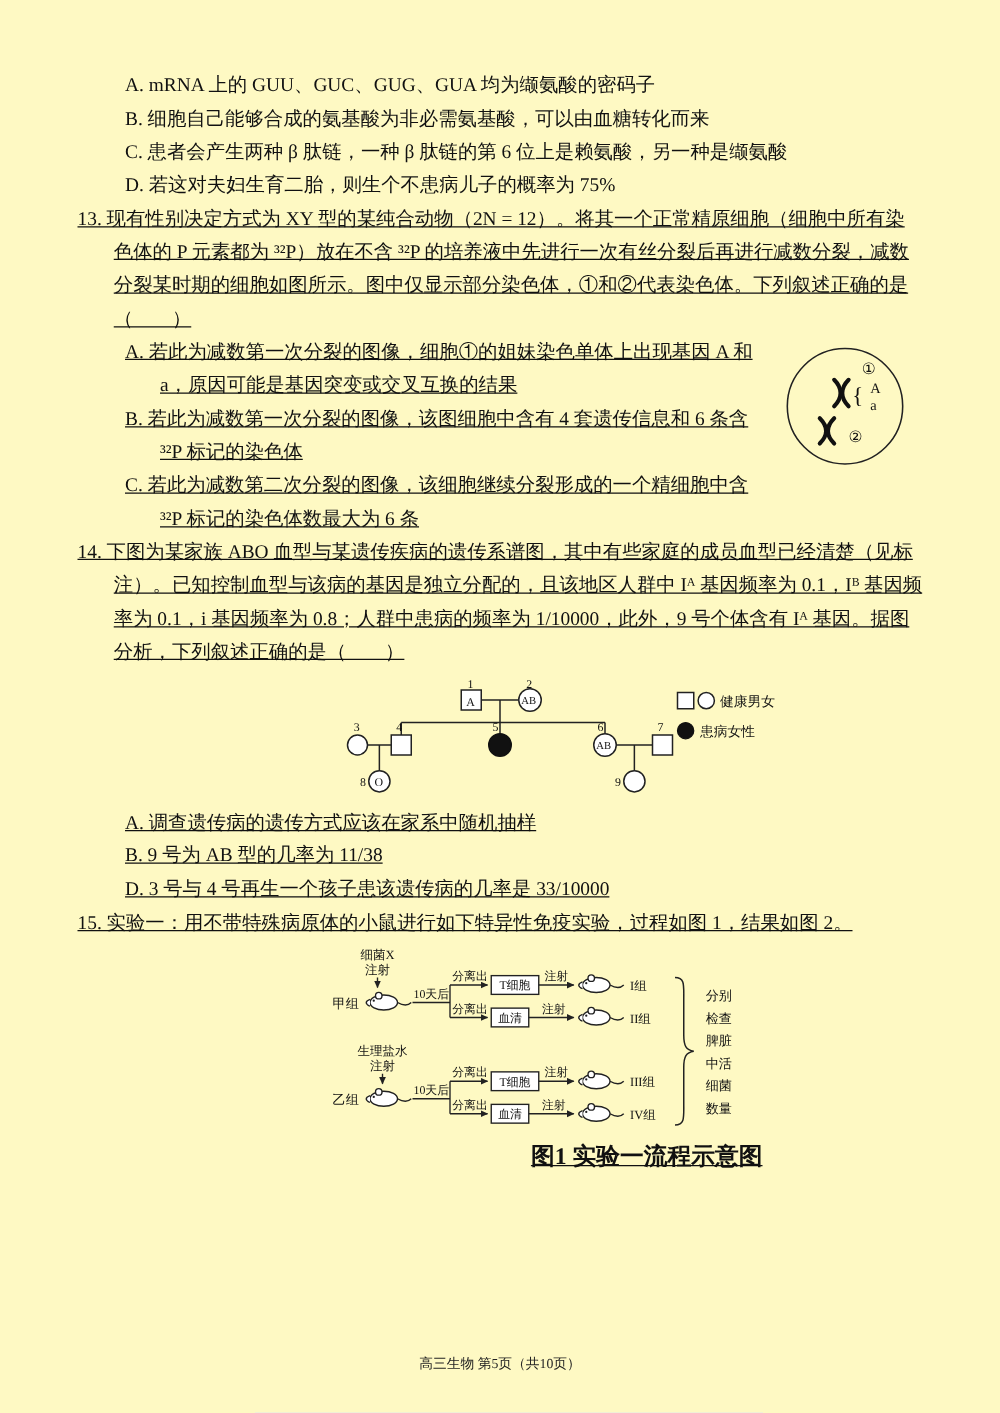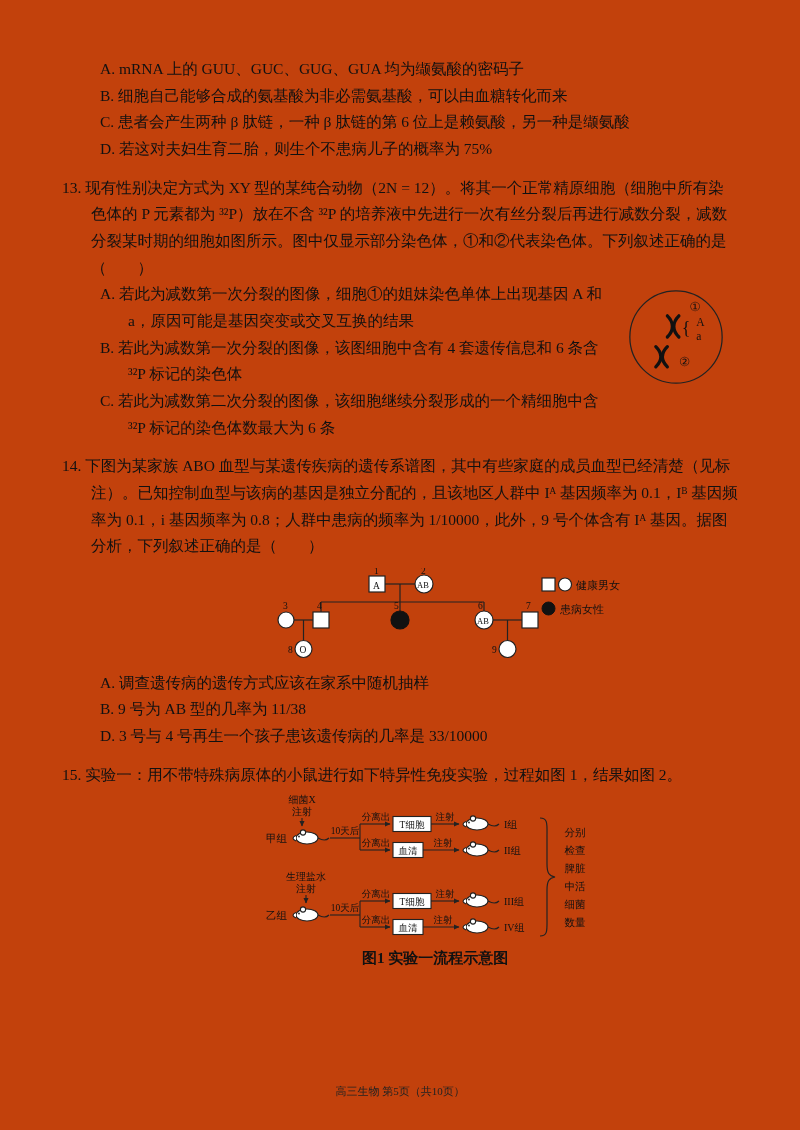--- a/index.html
+++ b/index.html
@@ -1,32 +1,32 @@
 <!DOCTYPE html>
 <html><head>
 <meta charset="utf-8">
 <style>
   html,body { margin:0; padding:0; background:#e8e8e8; }
   .page {
     position:relative; width:800px; height:1130px; margin:0 auto;
-    background:#c2410c; overflow:hidden;
+    background:#fef9c3; overflow:hidden;
     font-family:"Liberation Serif","DejaVu Serif",serif;
     color:#111; font-size:15.5px; line-height:1.72;
   }
   .content { position:absolute; left:62px; right:62px; top:56px; }
   p { margin:0; }
   .stem { padding-left:29px; text-indent:-29px; }
   .stem2 { text-indent:29px; }
   .opt { margin-left:38px; padding-left:28px; text-indent:-28px; }
-  .q { margin-top:12px; }
+  .q { margin-top:0;text-decoration:underline; }
   .clearfix::after { content:""; display:block; clear:both; }
   .q13-fig { float:right; margin:6px 12px 4px 10px; }
   .pedigree-wrap { margin:8px 0 6px 212px; }
   .flow-wrap { margin:4px 0 0 198px; width:350px; }
-  .fig-caption { font-weight:bold; font-size:15px; text-align:center; margin-top:2px; }
+  .fig-caption { font-weight:bold; font-size:19px; text-align:right; margin-top:2px; }
   .footer { position:absolute; left:0; right:0; top:1082px; text-align:center; font-size:11px; color:#222; }
   svg { display:block; }
   svg text { font-family:"Liberation Serif","DejaVu Serif",serif; fill:#111; }
 </style>
 </head>
 <body>
 
 <div class="page">
   <div class="content">
 

